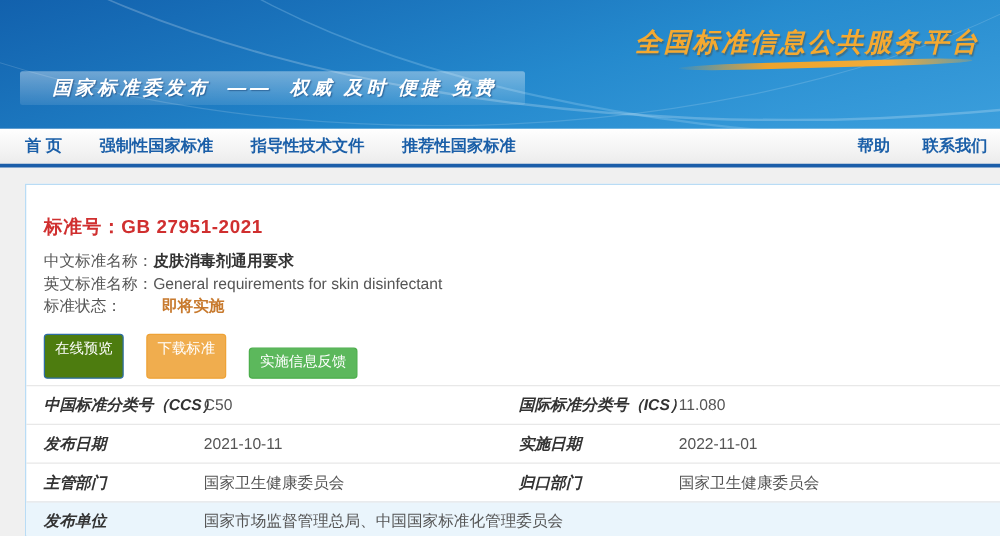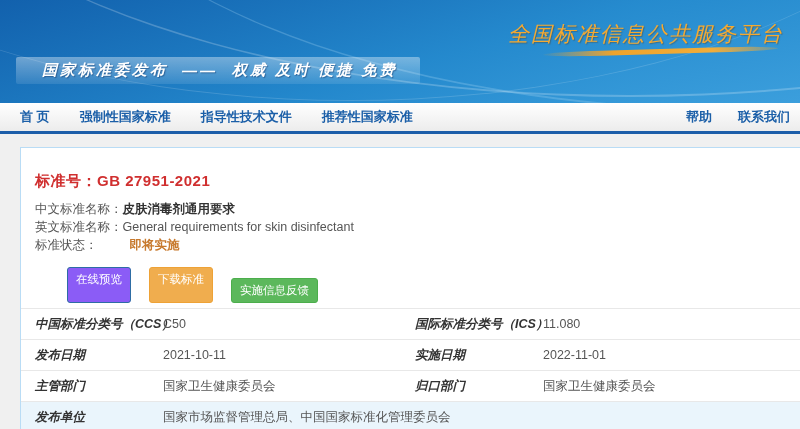--- a/index.html
+++ b/index.html
@@ -31,21 +31,21 @@
     background:linear-gradient(180deg, rgba(255,255,255,.38), rgba(255,255,255,.10));
     border-radius:2px;
     display:flex;align-items:center;padding-left:26px;box-sizing:border-box;gap:14px;
   }
   .sub-banner span{
     color:#ffffff;font-weight:bold;font-style:italic;font-size:15px;letter-spacing:3px;
     text-shadow:1px 1px 1px rgba(0,30,80,.4);white-space:nowrap;
   }
   .platform-name{
     position:absolute;right:16px;top:20px;
-    color:#f5a930;font-size:21px;font-weight:normal;font-style:italic;letter-spacing:2px;
+    color:#f5a930;font-size:21px;font-weight:bold;font-style:italic;letter-spacing:2px;
     text-shadow:1px 1px 1px rgba(90,50,0,.35);
     cursor:pointer;white-space:nowrap;
   }
   .platform-underline{
     position:absolute;right:22px;top:49px;width:235px;height:5px;
     background:linear-gradient(90deg, rgba(240,165,45,.05), #eda32c 30%, #f2ad3a 72%, rgba(240,165,45,.25));
     border-radius:50% / 100%;
     transform:rotate(-1.6deg);
   }
   
@@ -73,21 +73,21 @@
   .meta-line{position:absolute;left:14px;font-size:12.5px;color:#555;line-height:16px;white-space:nowrap;}
   .meta-line .val-bold{color:#333;font-weight:bold;}
   .meta-line .val-plain{color:#555;}
   .meta-line .val-status{color:#c87a2e;font-weight:bold;margin-left:32px;}
   .ml-cn{top:53px;} .ml-en{top:71px;} .ml-status{top:89px;}
   .btn-row{position:absolute;left:14px;top:119px;display:flex;gap:18px;}
   .btn{
     font-size:11.5px;color:#ffffff;padding:5px 8px;border-radius:3px;
     cursor:pointer;white-space:nowrap;line-height:13px;
   }
-  .btn-blue{background:#8b5cf6;border:1px solid #2e6da4;margin-left:32px;}
+  .btn-blue{background:#4d7c0f;border:1px solid #2e6da4;}
   .btn-orange{background:#f0ad4e;border:1px solid #eea236;}
   .btn-green{background:#5cb85c;border:1px solid #4cae4c;margin-top:11px;}
   
   .tbl{position:absolute;left:0;top:160px;width:780px;}
   .tbl-row{
     position:relative;height:30px;border-top:1px solid #e8e8e8;
     font-size:12.5px;line-height:30px;white-space:nowrap;
   }
   .tbl-row.last{background:#eaf5fc;border-bottom:1px solid #e0eef7;}
   .cell{position:absolute;top:0;}

